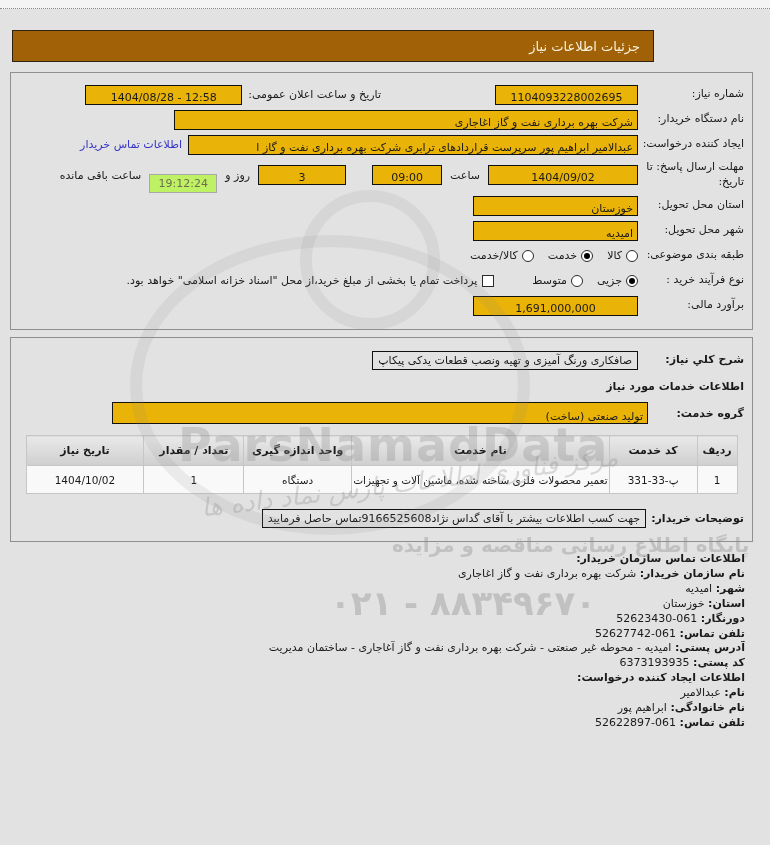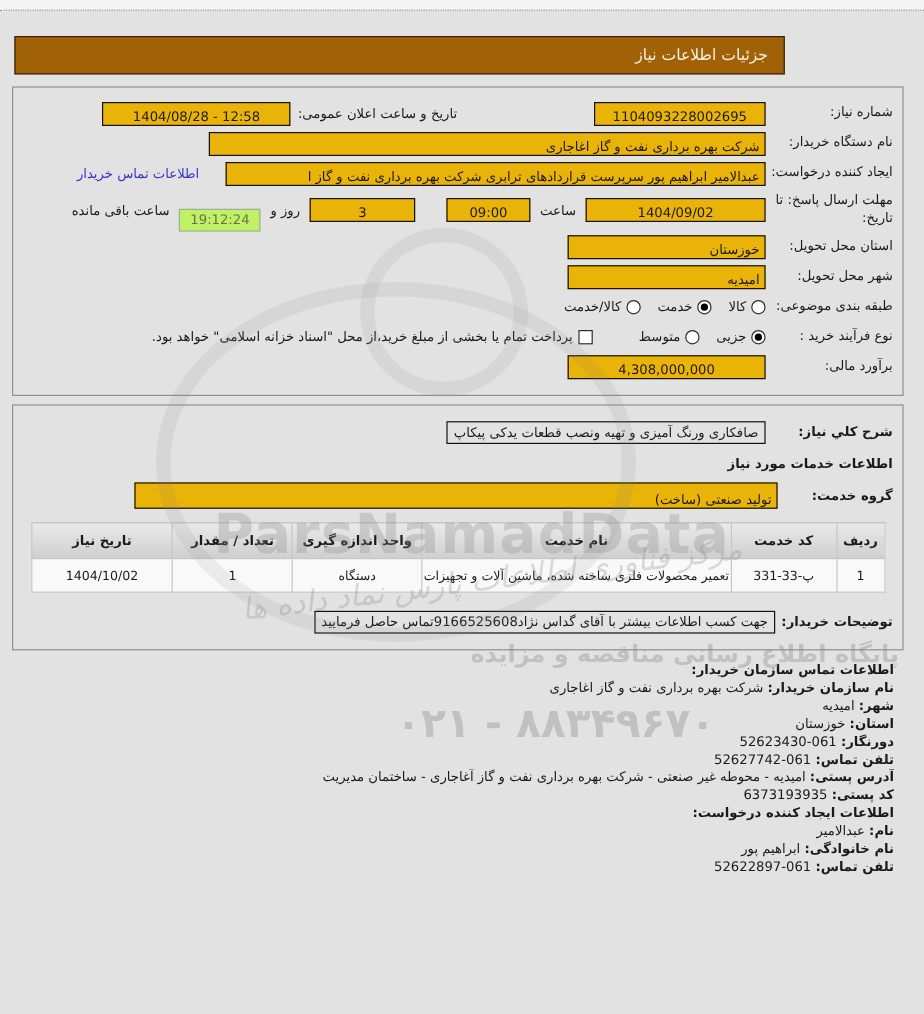--- a/index.html
+++ b/index.html
@@ -114,21 +114,21 @@
       <div class="ibox rstart" style="width:464px">
         <span dir="auto">شرکت بهره برداری نفت و گاز اغاجاری</span>
       </div>
     </div>
 
     <div class="frow">
       <span class="flabel">ایجاد کننده درخواست:</span>
       <div class="ibox rstart" style="width:450px">
         <span dir="auto">عبدالامیر ابراهیم پور سرپرست قراردادهای ترابری شرکت بهره برداری نفت و گاز ا</span>
       </div>
-      <span class="link" style="margin-right:22px">اطلاعات تماس خریدار</span>
+      <span class="link" style="margin-right:6px">اطلاعات تماس خریدار</span>
     </div>
 
     <div class="frow" style="min-height:36px">
       <span class="flabel">مهلت ارسال پاسخ: تا تاریخ:</span>
       <div class="ibox center" style="width:150px">
         <span dir="auto">1404/09/02</span>
       </div>
       <span style="margin:0 8px">ساعت</span>
       <div class="ibox center" style="width:70px">
         <span dir="auto">09:00</span>
@@ -173,21 +173,21 @@
       <span class="optlbl">جزیی</span>
       <span class="radio" data-checked="false"></span>
       <span class="optlbl">متوسط</span>
       <span class="checkbox" style="margin-right:24px" data-checked="false"></span>
       <span style="margin-right:5px">پرداخت تمام یا بخشی از مبلغ خرید،از محل "اسناد خزانه اسلامی" خواهد بود.</span>
     </div>
 
     <div class="frow">
       <span class="flabel">برآورد مالی:</span>
       <div class="ibox center" style="width:165px">
-        <span dir="auto">4,308,000,000</span>
+        <span dir="auto">1,691,000,000</span>
       </div>
     </div>
   </div>
 
   <div class="panel panel2">
 
     <div class="frow" style="min-height:28px">
       <span class="flabel blabel">شرح کلي نیاز:</span>
       <div class="vbox">
         <span dir="auto">صافکاری ورنگ آمیزی و تهیه ونصب قطعات یدکی پیکاپ</span>

